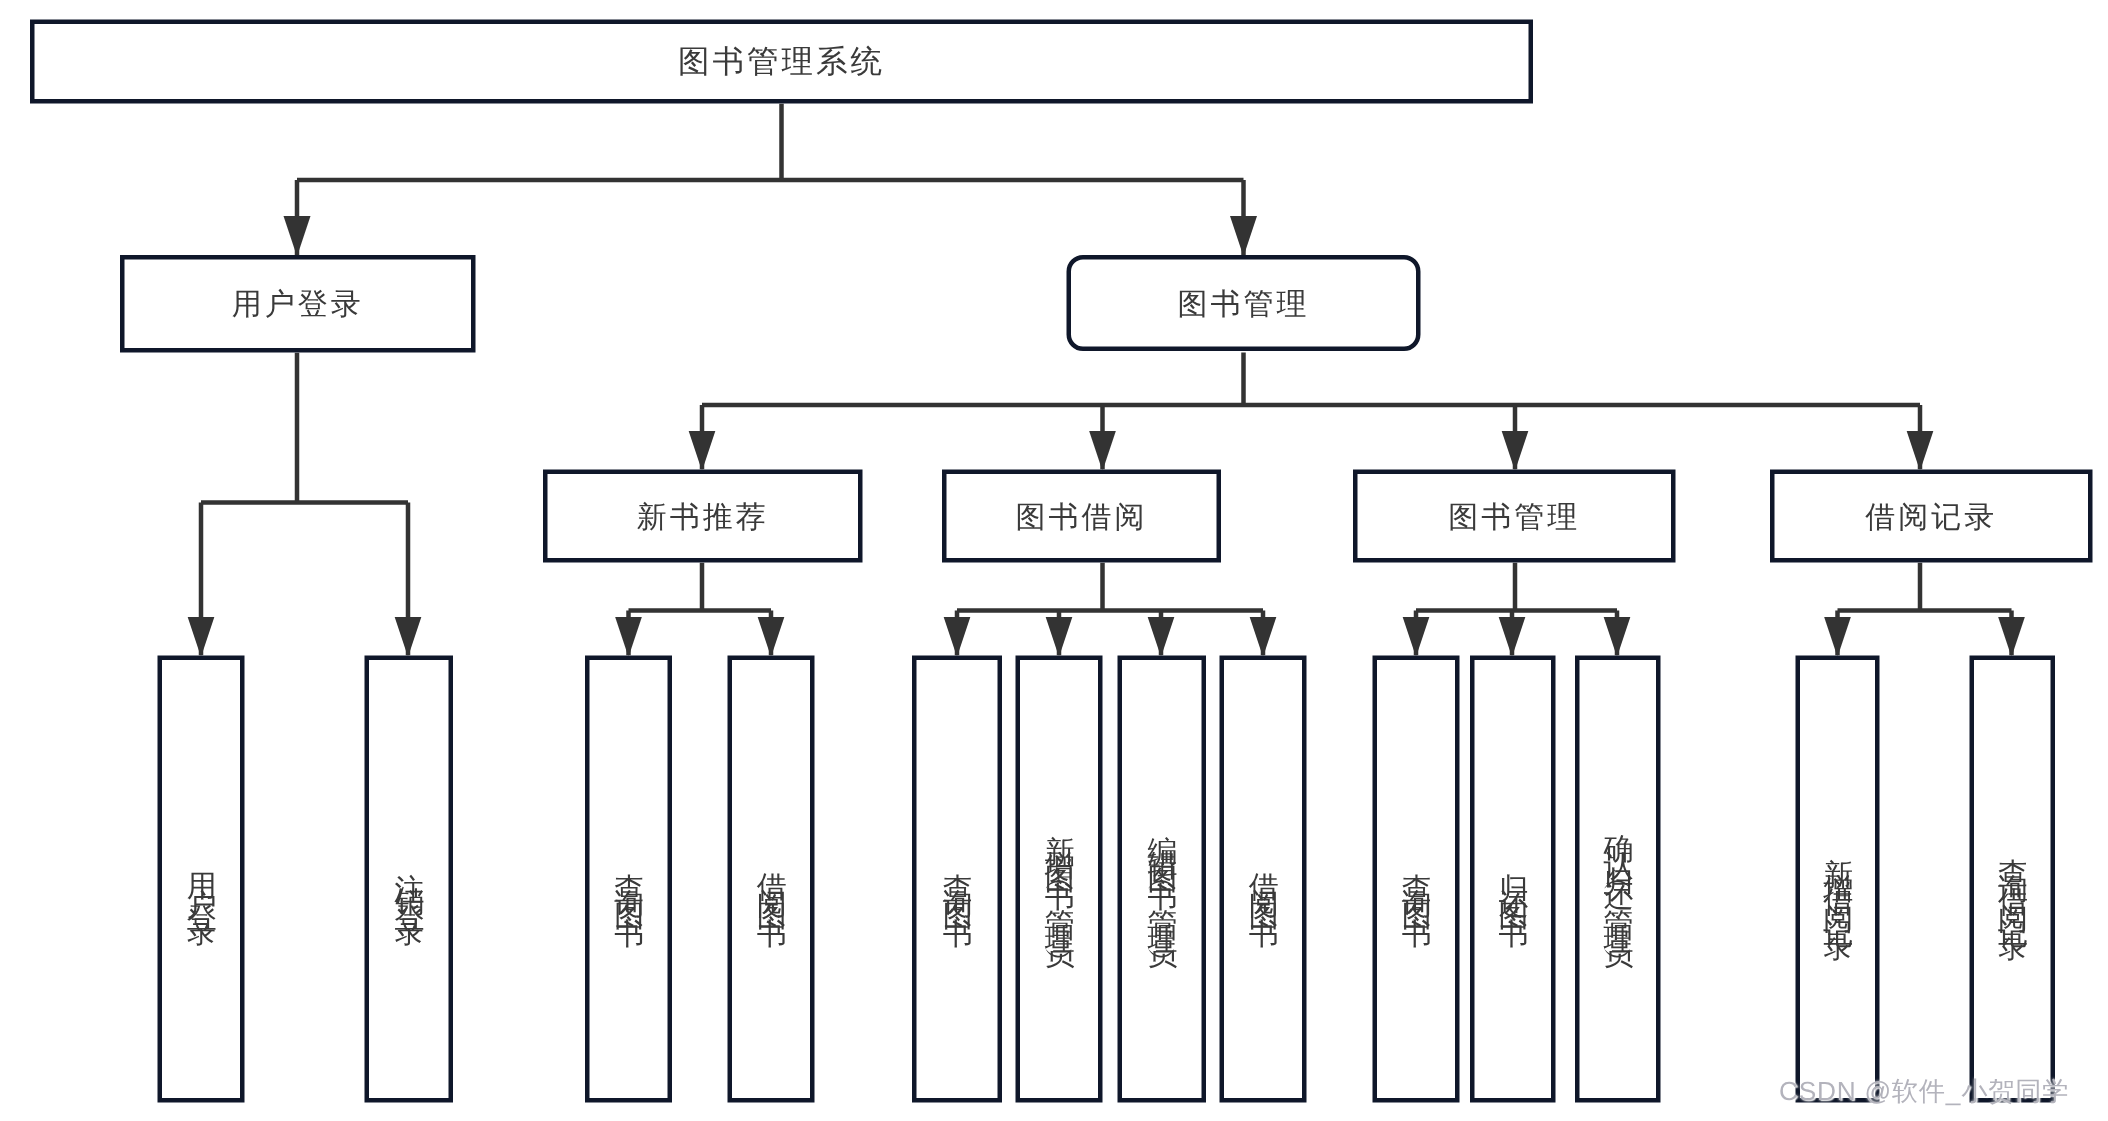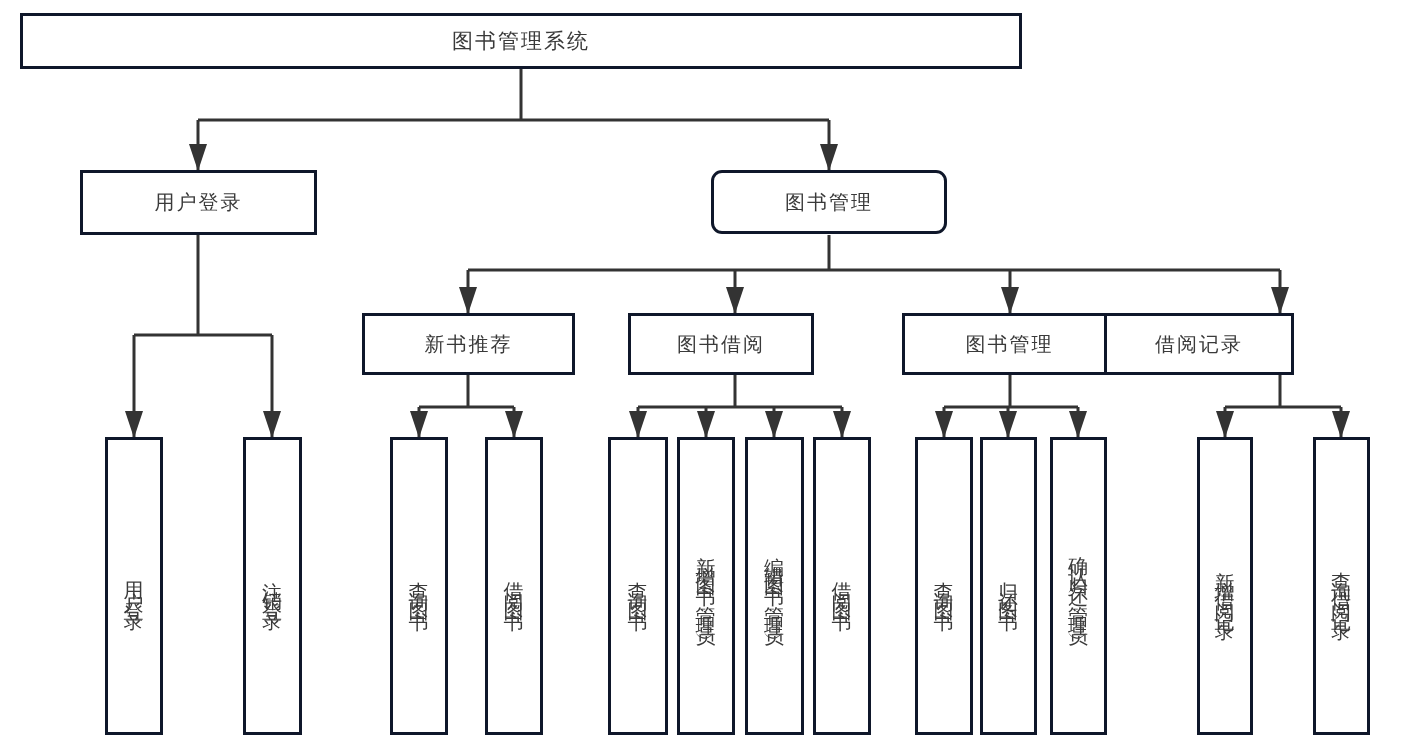--- a/index.html
+++ b/index.html
@@ -129,21 +129,21 @@
 
   <div class="node lvl3" style="left:362px; width:213px;justify-content:center;">
     <span class="lbl">新书推荐</span>
   </div>
   <div class="node lvl3" style="left:628px; width:186px;">
     <span class="lbl">图书借阅</span>
   </div>
   <div class="node lvl3" style="left:902px; width:215px;">
     <span class="lbl">图书管理</span>
   </div>
-  <div class="node lvl3" style="left:1104px; width:190px;text-align:center;">
+  <div class="node lvl3" style="left:1180px; width:215px;text-align:center;">
     <span class="lbl">借阅记录</span>
   </div>
 
   <div class="node leaf" style="left:105px; width:58px;">
     <span class="lbl">用户登录</span>
   </div>
   <div class="node leaf" style="left:243px; width:59px;">
     <span class="lbl">注销登录</span>
   </div>
 
@@ -177,14 +177,15 @@
     <span class="lbl">确认归还（管理员）</span>
   </div>
 
   <div class="node leaf" style="left:1197px; width:56px;">
     <span class="lbl">新增借阅记录</span>
   </div>
   <div class="node leaf" style="left:1313px; width:57px;">
     <span class="lbl">查询借阅记录</span>
   </div>
 
+  <div id="watermark">CSDN @软件_小贺同学</div>
 
 </div>
 
 </body></html>

